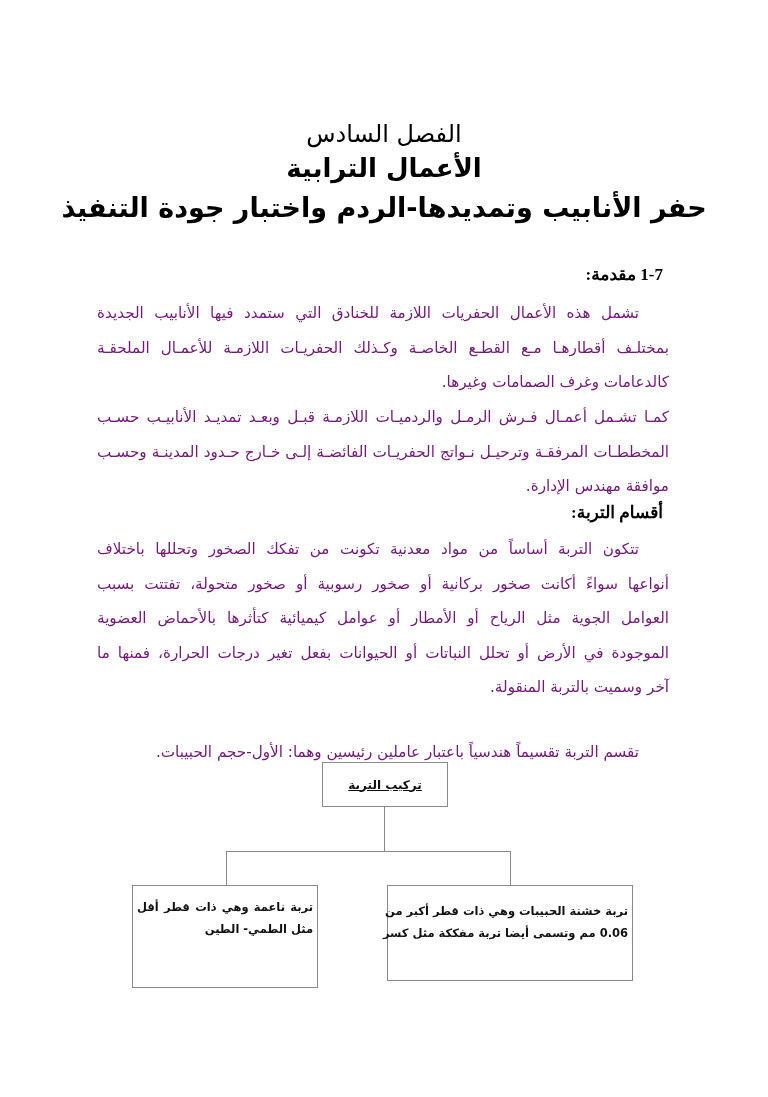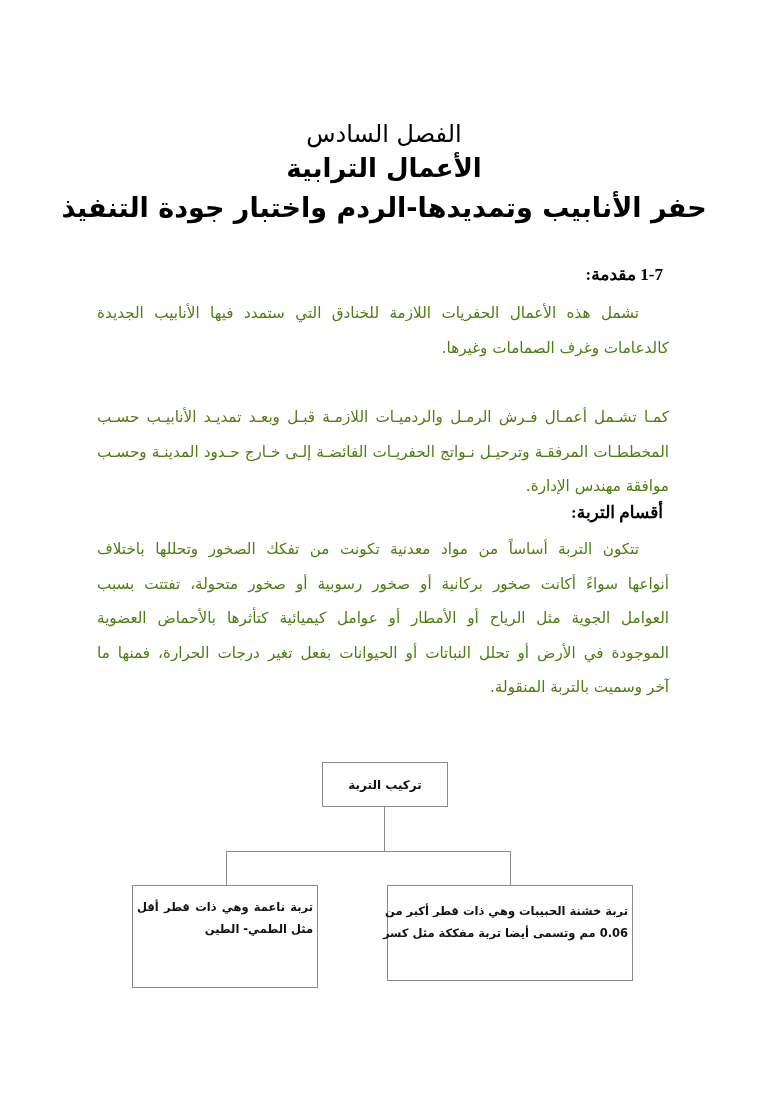--- a/index.html
+++ b/index.html
@@ -8,27 +8,27 @@
   .page { position: absolute; left: 0; top: 0; width: 768px; height: 1097px; background:#fff; }
   .title { position: absolute; left: 0; width: 768px; text-align: center; direction: rtl;
            font-family: "DejaVu Sans", sans-serif; font-weight: bold; color: #000; }
   .t1 { top: 120px; font-size: 24px; font-weight: normal; }
   .t2 { top: 153px; font-size: 26px; }
   .t3 { top: 192px; font-size: 27px; }
   .heading { position: absolute; right: 105px; direction: rtl; font-family: "Liberation Serif", serif;
              font-weight: bold; font-size: 17px; color: #000; }
   .para { position: absolute; left: 97px; width: 572px; direction: rtl; text-align: justify;
           text-align-last: right; font-family: "DejaVu Sans", sans-serif; font-size: 15.2px;
-          line-height: 34.5px; color: #4d7c0f; }
+          line-height: 34.5px; color: #701a75; }
   .para .line { display: block; white-space: nowrap; text-align: justify; text-align-last: justify; }
   .para .line.last { text-align-last: right; }
   .indent { padding-right: 30px; }
   .box { position: absolute; border: 1.5px solid #8a8a8a; background: #fff; box-sizing: border-box; direction: rtl; }
   .box-top { left: 322px; top: 762px; width: 126px; height: 45px; display:flex; align-items:center; justify-content:center;
-             font-size: 12px; font-weight: bold; }
+             font-size: 12px; font-weight: bold; text-decoration: underline; }
   .box-left { left: 132px; top: 885px; width: 186px; height: 103px; padding: 10px 4px 0 4px;
               font-size: 11.5px; font-weight: bold; line-height: 22px; }
   .box-right { left: 387px; top: 885px; width: 246px; height: 96px; padding: 14px 4px 0 4px;
                font-size: 11.5px; font-weight: bold; line-height: 22px; }
   .box .bl { display:block; white-space:nowrap; text-align: justify; text-align-last: justify; }
   .box .bl.last { text-align-last: right; }
   .vline { position: absolute; width: 0; border-left: 1.5px solid #8a8a8a; }
   .hline { position: absolute; height: 0; border-top: 1.5px solid #8a8a8a; }
   .page-num { position: absolute; left: 0; width: 768px; top: 996px; text-align: center;
               font-size: 17px; font-weight: bold; direction: rtl; }
@@ -39,39 +39,43 @@
 <div class="page">
 
   <div class="title t1">الفصل السادس</div>
   <div class="title t2">الأعمال الترابية</div>
   <div class="title t3">حفر الأنابيب وتمديدها-الردم واختبار جودة التنفيذ</div>
 
   <div class="heading" style="top:264px;">1-7 مقدمة:</div>
 
   <div class="para" style="top:296px;">
     <span class="line indent">تشمل هذه الأعمال الحفريات اللازمة للخنادق التي ستمدد فيها الأنابيب الجديدة</span>
+    <span class="line">بمختلـف أقطارهـا مـع القطـع الخاصـة وكـذلك الحفريـات اللازمـة للأعمـال الملحقـة</span>
     <span class="line last">كالدعامات وغرف الصمامات وغيرها.</span>
   </div>
 
   <div class="para" style="top:400px;">
     <span class="line">كمـا تشـمل أعمـال فـرش الرمـل والردميـات اللازمـة قبـل وبعـد تمديـد الأنابيـب حسـب</span>
     <span class="line">المخططـات المرفقـة وترحيـل نـواتج الحفريـات الفائضـة إلـى خـارج حـدود المدينـة وحسـب</span>
     <span class="line last">موافقة مهندس الإدارة.</span>
   </div>
 
   <div class="heading" style="top:502px;">أقسام التربة:</div>
 
   <div class="para" style="top:532px;">
     <span class="line indent">تتكون التربة أساساً من مواد معدنية تكونت من تفكك الصخور وتحللها باختلاف</span>
     <span class="line">أنواعها سواءً أكانت صخور بركانية أو صخور رسوبية أو صخور متحولة، تفتتت بسبب</span>
     <span class="line">العوامل الجوية مثل الرياح أو الأمطار أو عوامل كيميائية كتأثرها بالأحماض العضوية</span>
     <span class="line">الموجودة في الأرض أو تحلل النباتات أو الحيوانات بفعل تغير درجات الحرارة، فمنها ما</span>
     <span class="line last">آخر وسميت بالتربة المنقولة.</span>
   </div>
 
+  <div class="para" style="top:735px;">
+    <span class="line last indent">تقسم التربة تقسيماً هندسياً باعتبار عاملين رئيسين وهما: الأول-حجم الحبيبات.</span>
+  </div>
 
   <div class="box box-top">
     <span>تركيب التربة</span>
   </div>
   <div class="vline" style="left:384px; top:806px; height:45px;"></div>
   <div class="hline" style="left:226px; top:851px; width:285px;"></div>
   <div class="vline" style="left:226px; top:851px; height:34px;"></div>
   <div class="vline" style="left:510px; top:851px; height:34px;"></div>
 
   <div class="box box-left">

